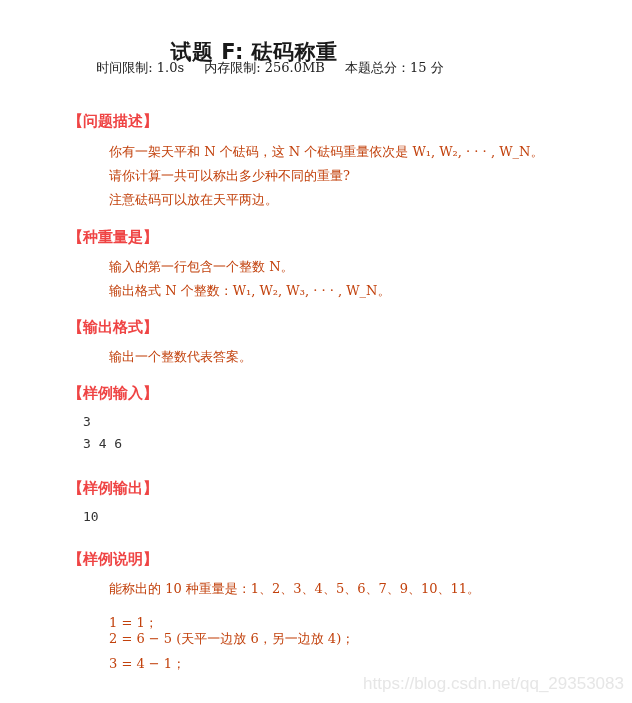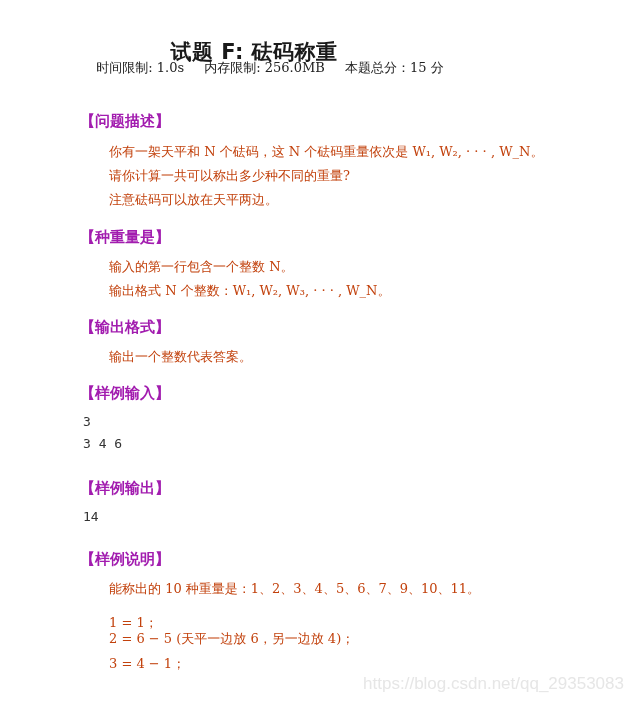--- a/index.html
+++ b/index.html
@@ -13,22 +13,22 @@
     font-size: 21px; font-weight: bold; letter-spacing: 0.5px;
     font-family: "DejaVu Sans", "Liberation Sans", sans-serif;
     margin-top: 16px;
   }
   .meta {
     position: absolute; top: 59px; left: 0; width: 540px; text-align: center;
     font-size: 13px; color: #222;
   }
   .meta span { margin: 0 8px; }
   .heading {
-    position: absolute; left: 80px; font-size: 15px; font-weight: bold;
-    font-family: "DejaVu Sans", "Liberation Sans", sans-serif; color: #a21caf;
+    position: absolute; left: 68px; font-size: 15px; font-weight: bold;
+    font-family: "DejaVu Sans", "Liberation Sans", sans-serif; color: #ef4444;
   }
   .line {
     position: absolute; left: 109px; font-size: 13px; color: #c2410c; white-space: nowrap;
   }
   .mono {
     position: absolute; left: 83px; font-size: 13px; color: #333;
     font-family: "DejaVu Sans Mono", "Liberation Mono", monospace; white-space: pre;
   }
   .watermark {
     position: absolute; right: 8px; bottom: 9px; font-size: 17px; color: #e6e6e6;
@@ -55,21 +55,21 @@
 <div class="line" style="top:282px">输出格式 N 个整数：W₁, W₂, W₃, · · · , W_N。</div>
 
 <div class="heading" style="top:318px">【输出格式】</div>
 <div class="line" style="top:348px">输出一个整数代表答案。</div>
 
 <div class="heading" style="top:384px">【样例输入】</div>
 <div class="mono" style="top:414px">3</div>
 <div class="mono" style="top:436px">3 4 6</div>
 
 <div class="heading" style="top:479px">【样例输出】</div>
-<div class="mono" style="top:509px">14</div>
+<div class="mono" style="top:509px">10</div>
 
 <div class="heading" style="top:550px">【样例说明】</div>
 <div class="line" style="top:580px">能称出的 10 种重量是：1、2、3、4、5、6、7、9、10、11。</div>
 <div class="line" style="top:614px">1 = 1；</div>
 <div class="line" style="top:630px">2 = 6 − 5 (天平一边放 6，另一边放 4)；</div>
 <div class="line" style="top:655px">3 = 4 − 1；</div>
 
 <div class="watermark">https://blog.csdn.net/qq_29353083</div>
 
 </body></html>

